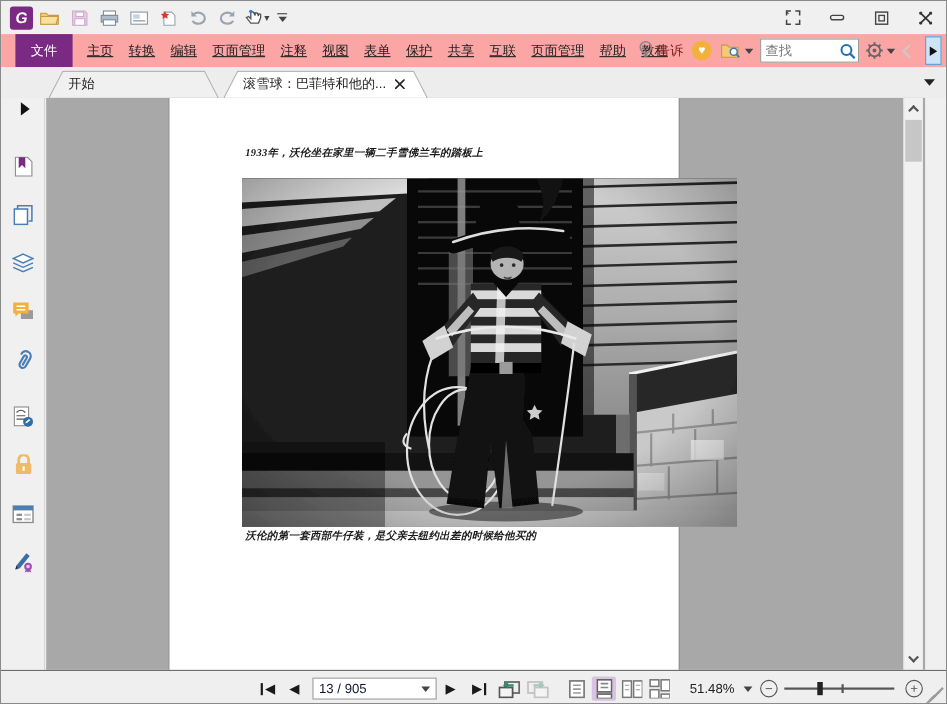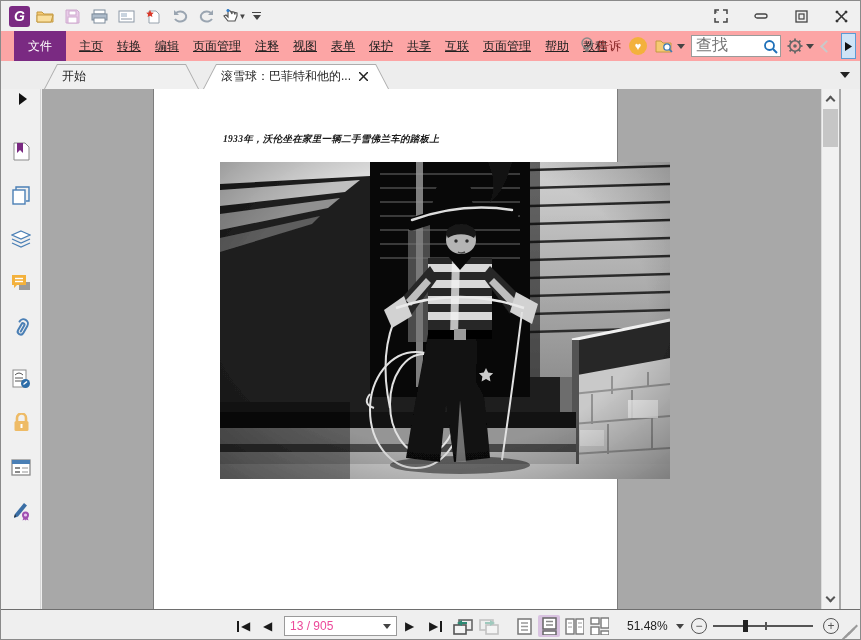--- a/index.html
+++ b/index.html
@@ -23,21 +23,21 @@
   .menubar { position:absolute; left:0; top:30px; width:100%; height:30px; background:#fca5a5; display:flex; align-items:center;text-align:center; }
   .file-btn { width:52px; height:30px; margin-left:13px; background:#7a2a82; color:#fff; display:flex; align-items:center; justify-content:center; }
   .menu-items { display:flex; align-items:center; margin-left:6px; }
   .menu-item { padding:0 7px; height:30px; display:flex; align-items:center; color:#222; white-space:nowrap;text-decoration:underline; }
   .menubar-right { position:absolute; right:4px; top:30px; height:30px; display:flex; align-items:center; }
   .bulb { font-size:14px; color:#777; margin-right:4px; }
   .tellme { color:#7f1d1d; max-width:30px; overflow:hidden; white-space:nowrap; margin-right:8px; }
   .heart { width:18px; height:18px; border-radius:50%; background:#f3b13c; color:#fff; display:flex; align-items:center; justify-content:center; font-size:11px; margin-right:8px; }
   .findfolder { display:flex; align-items:center; margin-right:6px; }
   .searchbox { width:90px; height:22px; background:#fff; border:1px solid #9a9a9a; display:flex; align-items:center; margin-right:6px; }
-  .searchbox input { flex:1; min-width:0; border:0; outline:0; padding:0 4px; font-size:16px; color:#14532d; font-family:Liberation Mono, monospace; background:transparent; }
+  .searchbox input { flex:1; min-width:0; border:0; outline:0; padding:0 4px; font-size:12px; color:#14532d; font-family:Liberation Sans, sans-serif; background:transparent; }
   .search-go { width:20px; height:20px; display:flex; align-items:center; justify-content:center; color:#1d6fb8; font-size:13px; }
   .chev-left { width:9px; height:9px; border-left:2px solid #c9c9c9; border-bottom:2px solid #c9c9c9; transform:rotate(45deg); margin:0 10px 0 8px; }
   .expand-btn { width:15px; height:26px; background:#cfe3f6; border:1px solid #5b9bd5; display:flex; align-items:center; justify-content:center; font-size:9px; color:#111; }
 
   
   .tabbar { position:absolute; left:0; top:60px; width:100%; height:28px; background:#ededed; }
   .tab { position:absolute; top:3px; height:25px; }
   .tab .shape-outer { position:absolute; inset:0; background:#adadad; clip-path:polygon(13px 0, calc(100% - 13px) 0, 100% 100%, 0 100%); }
   .tab .shape-inner { position:absolute; left:1px; right:1px; top:1px; bottom:0; clip-path:polygon(12.5px 0, calc(100% - 12.5px) 0, 100% 100%, 0 100%); background:#f0f0f0; }
   .tab.active .shape-inner { background:#fff; }
@@ -65,21 +65,21 @@
   .vs-up { top:8px; transform:rotate(45deg); }
   .vs-down { bottom:8px; transform:rotate(225deg); }
   .vs-thumb { position:absolute; left:1px; top:20px; width:15px; height:38px; background:#c6c6c6; }
 
   
   .statusbar { position:absolute; left:0; top:608px; width:100%; height:32px; background:#efefef; border-top:1px solid #6e6e6e; }
   .sb { position:absolute; top:0; height:32px; display:flex; align-items:center; }
   .navtri { font-size:12px; color:#1a1a1a; line-height:1; }
   .navbar-line { width:2px; height:11px; background:#1a1a1a; }
   .page-box { position:absolute; left:283px; top:6px; width:113px; height:20px; background:#fff; border:1px solid #9a9a9a; display:flex; align-items:center; }
-  .page-box input { flex:1; min-width:0; border:0; outline:0; font-size:12px; color:#ec4899; padding:0 5px; font-family:inherit; background:transparent; }
+  .page-box input { flex:1; min-width:0; border:0; outline:0; font-size:12px; color:#0f172a; padding:0 5px; font-family:inherit; background:transparent; }
   .page-box .caret { width:0; height:0; border-left:4px solid transparent; border-right:4px solid transparent; border-top:5px solid #444; margin-right:5px; }
   .vm-btn { width:22px; height:22px; display:flex; align-items:center; justify-content:center; border-radius:2px; }
   .vm-btn.active { background:#d9c3e1; }
   .zoom-val { color:#222; }
   .zoom-caret { width:0; height:0; border-left:4px solid transparent; border-right:4px solid transparent; border-top:5px solid #444; margin-left:8px; }
   .circle-btn { width:16px; height:16px; border:1.5px solid #555; border-radius:50%; color:#555; display:flex; align-items:center; justify-content:center; font-size:12px; line-height:1; }
   .slider { position:absolute; left:712px; top:15px; width:100px; height:2px; background:#555; }
   .slider .tick { position:absolute; left:52px; top:-3px; width:1.5px; height:8px; background:#555; }
   .slider .handle { position:absolute; left:30px; top:-5px; width:5px; height:12px; background:#222; }
   .grip { position:absolute; right:4px; bottom:3px; width:13px; height:13px; }
@@ -517,20 +517,21 @@
               <path d="M192 62 q50 -18 100 -10" fill="none" stroke="#0c0c0c" stroke-width="13" stroke-linecap="round"></path>
               <path d="M192 58 q50 -18 100 -10" fill="none" stroke="#d9d9d9" stroke-width="2.4" stroke-linecap="round"></path>
 
               <path d="M268 0 q10 22 2 40 q14 -10 22 -40 z" fill="#161616"></path>
 
               <rect x="0" y="0" width="450" height="317" fill="url(#vig)"></rect>
             </g>
           </svg>
         </div>
 
+        <div class="caption bottom">沃伦的第一套西部牛仔装，是父亲去纽约出差的时候给他买的</div>
       </div>
 
       <div class="vscroll">
         <span class="vs-arrow vs-up"></span>
         <span class="vs-thumb"></span>
         <span class="vs-arrow vs-down"></span>
       </div>
     </div>
   </div>
 

